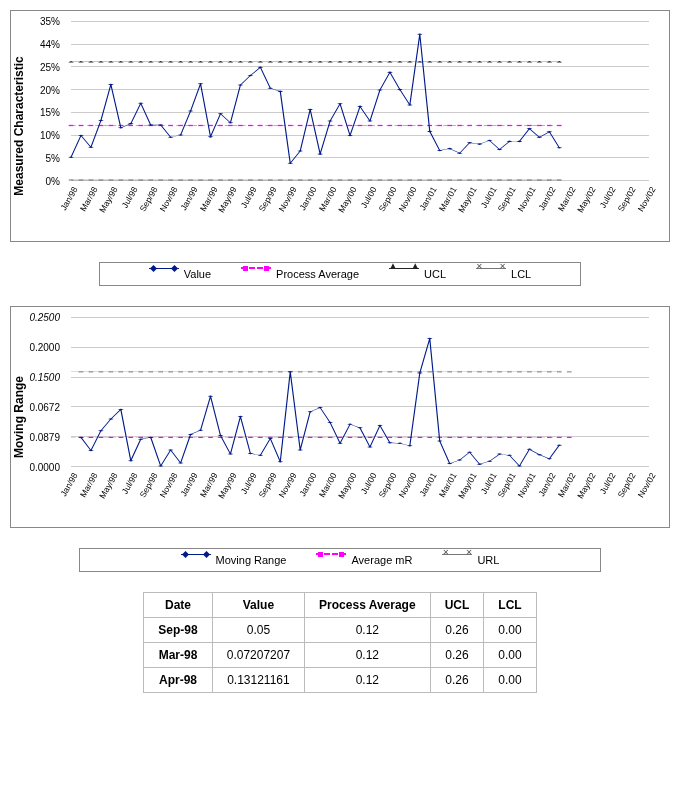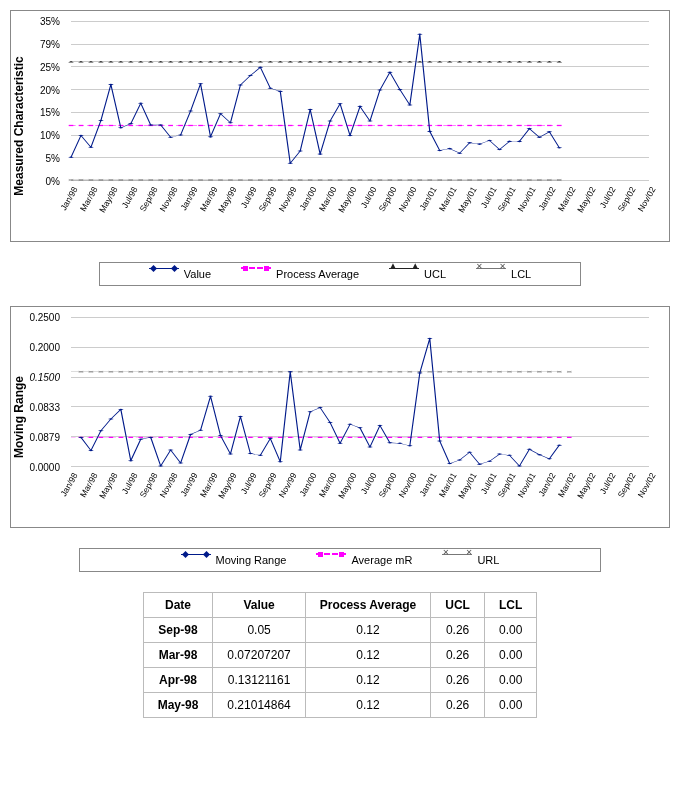--- a/index.html
+++ b/index.html
@@ -168,21 +168,21 @@
 
 <div class="chart-container" id="chart1">
   <div class="y-label">Measured Characteristic</div>
   <div class="y-ticks" id="yt1">
       <div class="y-tick" style="bottom: 0%;">0%</div>
       <div class="y-tick" style="bottom: 14.2857%;">5%</div>
       <div class="y-tick" style="bottom: 28.5714%;">10%</div>
       <div class="y-tick" style="bottom: 42.8571%;">15%</div>
       <div class="y-tick" style="bottom: 57.1429%; margin-top: 24px;">20%</div>
       <div class="y-tick" style="bottom: 71.4286%;">25%</div>
-      <div class="y-tick" style="bottom: 85.7143%;">79%</div>
+      <div class="y-tick" style="bottom: 85.7143%;">44%</div>
       <div class="y-tick" style="bottom: 100%;">35%</div>
     </div>
   <div class="plot-area" id="pa1">
       <div class="gridline" style="top: 100%;"></div>
       <div class="gridline" style="top: 85.7143%;"></div>
       <div class="gridline" style="top: 71.4286%;"></div>
       <div class="gridline" style="top: 57.1429%;"></div>
       <div class="gridline" style="top: 42.8571%;"></div>
       <div class="gridline" style="top: 28.5714%;"></div>
       <div class="gridline" style="top: 14.2857%;"></div>
@@ -445,24 +445,24 @@
     <span class="legend-line ll-gray"></span>
     <span>LCL</span>
   </span>
 </div>
 
 <div class="chart-container mr" id="chart2">
   <div class="y-label">Moving Range</div>
   <div class="y-ticks" id="yt2">
       <div class="y-tick" style="bottom: 0%; margin-top: 33px;">0.0000</div>
       <div class="y-tick" style="bottom: 20%;">0.0879</div>
-      <div class="y-tick" style="bottom: 40%;">0.0833</div>
+      <div class="y-tick" style="bottom: 40%;">0.0672</div>
       <div class="y-tick" style="bottom: 60%; font-style: italic;">0.1500</div>
       <div class="y-tick" style="bottom: 80%;">0.2000</div>
-      <div class="y-tick" style="bottom: 100%;">0.2500</div>
+      <div class="y-tick" style="bottom: 100%; font-style: italic;">0.2500</div>
     </div>
   <div class="plot-area" id="pa2">
       <div class="gridline" style="top: 100%;"></div>
       <div class="gridline" style="top: 80%;"></div>
       <div class="gridline" style="top: 60%;"></div>
       <div class="gridline" style="top: 40%;"></div>
       <div class="gridline" style="top: 20%;"></div>
       <div class="gridline" style="top: 0%;"></div>
       <svg class="lines" viewBox="0 0 1000 1000" preserveAspectRatio="none">
         <line x1="0" x2="847.457627118644" y1="368" y2="368" stroke="#777" stroke-width="2"></line>
@@ -693,21 +693,14 @@
         <td>0.26</td>
         <td>0.00</td>
       </tr>
       <tr>
         <td>Apr-98</td>
         <td>0.13121161</td>
         <td>0.12</td>
         <td>0.26</td>
         <td>0.00</td>
       </tr>
-      <tr>
-        <td>May-98</td>
-        <td>0.21014864</td>
-        <td>0.12</td>
-        <td>0.26</td>
-        <td>0.00</td>
-      </tr>
     </tbody>
 </table>
 
 </body></html>

